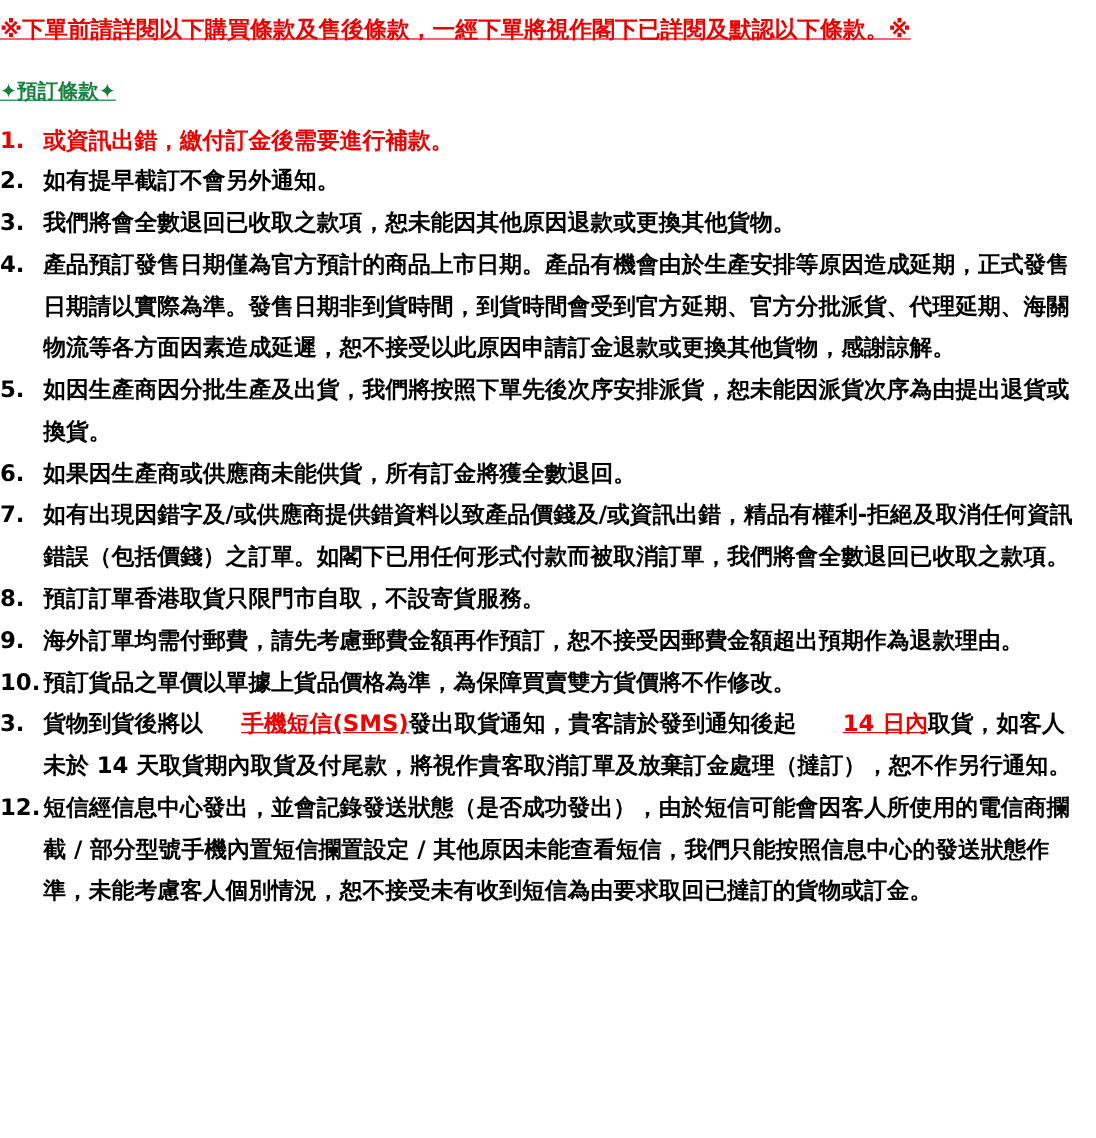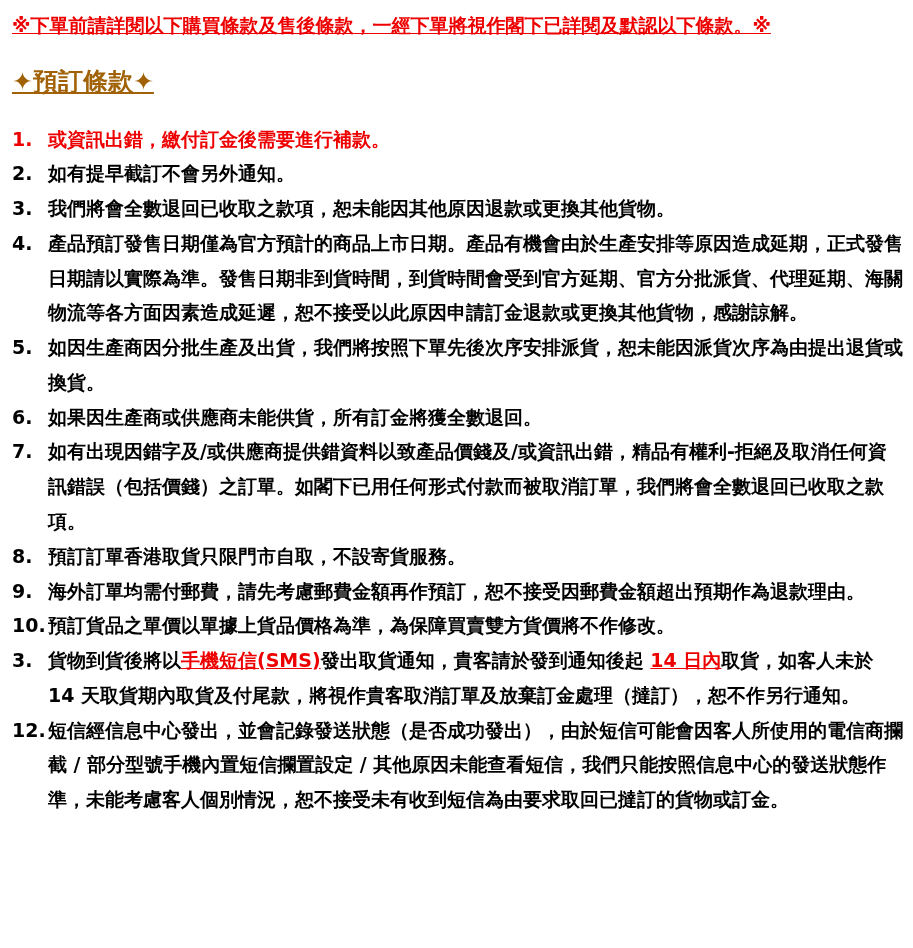--- a/index.html
+++ b/index.html
@@ -9,53 +9,54 @@
     background: #ffffff;
   }
   body {
     width: 913px;
     min-height: 948px;
     font-family: "DejaVu Sans", "Liberation Sans", sans-serif;
     font-weight: bold;
     color: #000000;
   }
   .page {
-    padding: 10px 8px 10px 12px;
+    padding: 10px 8px 10px 0;
   }
   .doc-title {
     color: #ee0000;
     font-size: 19px;
     line-height: 1.4;
     text-decoration: underline;
     margin: 2px 0 26px 0;
   }
   .section-heading {
-    color: #a16207;
-    font-size: 25px;
+    color: #15803d;
+    font-size: 17px;
     text-decoration: underline;
-    margin: 0 0 24px 0;
+    margin: 0 0 12px 0;
   }
   .terms-list { }
   .term-item {
     display: grid;
     grid-template-columns: 36px 1fr;
     font-size: 19px;
     line-height: 1.83;
     margin: 0;
   }
   .term-num {
     white-space: nowrap;
   }
   .term-text { }
   .red { color: #ee0000; }
   a.inline-link,
   .red-underline {
     color: #ee0000;
     text-decoration: underline;
     cursor: pointer;
+    margin-left: 32px;
   }
 </style>
 </head>
 <body>
 
 <div class="page">
 
   <div class="doc-title">※下單前請詳閱以下購買條款及售後條款，一經下單將視作閣下已詳閱及默認以下條款。※</div>
 
   <div class="section-heading">✦預訂條款✦</div>

